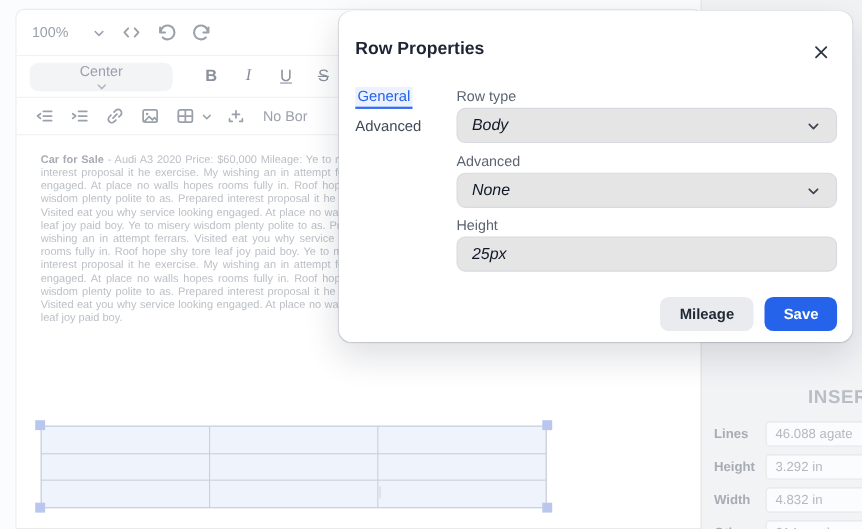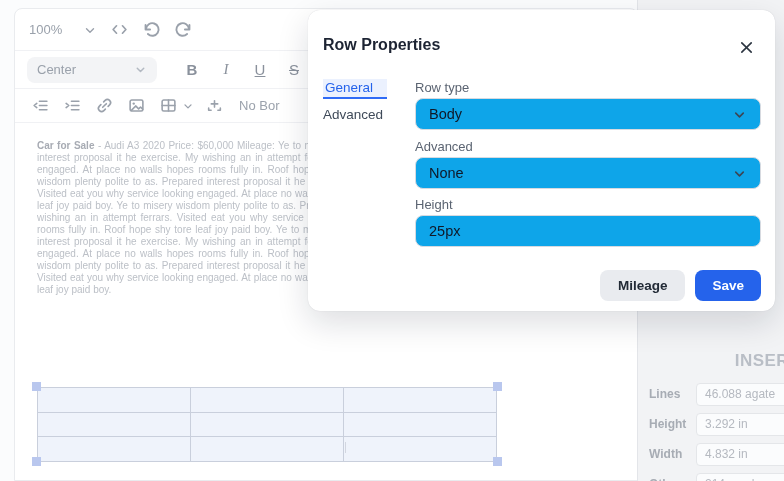--- a/index.html
+++ b/index.html
@@ -13,21 +13,21 @@
   .tb-row1 { height:42px; gap:6px; }
   .tb-row2 { height:38px; gap:8px; }
   .tb-row3 { height:34px; gap:6px; }
   .tb-text { color:#9aa1ab; font-size:13px; }
   .icon-btn { display:flex; align-items:center; justify-content:center; width:26px; height:26px; color:#9aa1ab; }
   .icon-btn svg { display:block; }
   .zoom-select { display:flex; align-items:center; gap:20px; padding:0 2px; }
   .size-input { margin-left:6px; background:#f6f7f9; border-radius:8px; height:28px; line-height:28px;
     padding:0 12px; width:120px; color:#9aa1ab; font-size:13px; }
   .align-select { display:flex; align-items:center; justify-content:space-between; width:130px; height:26px;
-    background:#f3f4f6; border-radius:8px; padding:0 10px; color:#9aa1ab; font-size:13px; }
+    background:#f3f4f6; border-radius:8px; padding:0 10px; color:#9aa1ab; font-size:13px;flex-direction:column; }
   .fmt-btn { width:26px; height:26px; display:flex; align-items:center; justify-content:center;
     color:#8a919c; font-size:15px; }
   .fmt-b { font-weight:bold; } .fmt-i { font-style:italic; font-family:"Liberation Serif", serif; }
   .fmt-u { text-decoration:underline; } .fmt-s { text-decoration:line-through; }
   .table-group { display:flex; align-items:center; gap:0; }
   .border-label { color:#9ba2ac; font-size:13px; margin-left:6px; white-space:nowrap; }
 
   
   .doc-text { position:absolute; left:22px; top:131px; width:465px; font-size:10px; line-height:12px;
     color:#bcc0c7; text-align:justify; }
@@ -53,27 +53,27 @@
     font-size:12px; color:#b5b9c0; }
   .row-lines { top:383px; } .row-height { top:413px; } .row-width { top:443px; } .row-other { top:473px; }
 
   
   .modal { position:absolute; left:308px; top:10px; width:467px; height:301px; background:#fff;
     border-radius:12px; box-shadow:0 12px 32px rgba(15,23,42,.14), 0 0 1px rgba(15,23,42,.18); }
   .modal-title { position:absolute; left:15px; top:26px; font-size:16px; font-weight:600; color:#1d2433; }
   .modal-close { position:absolute; right:18px; top:26px; width:22px; height:22px; display:flex;
     align-items:center; justify-content:center; color:#2b3440; }
   .tab { position:absolute; left:15px; font-size:13.5px; }
-  .tab-general { top:69px; color:#2563eb; background:#ebf1fe; padding:1px 14px 2px 2px;
+  .tab-general { top:69px; color:#2563eb; background:#ebf1fe; padding:1px 2px 2px 2px;
     border-bottom:2px solid #2f6bf6; }
   .tab-advanced { top:97px; color:#3f4a59; }
   .form-col { position:absolute; left:107px; top:0; width:346px; }
   .f-label { position:absolute; font-size:13px; color:#5b6472; }
   .f-box { position:absolute; left:0; width:346px; height:32px; border:1px solid #d7dae0; border-radius:8px;
-    background:#0ea5e9; display:flex; align-items:center; padding:0 13px; font-size:14.5px; color:#101827; }
+    background:#e5e5e5; display:flex; align-items:center; padding:0 13px; font-size:14.5px; color:#101827;font-style:italic; }
   .f-box .chev { margin-left:auto; color:#3c4654; display:flex; }
   .l-rowtype { top:70px; } .b-rowtype { top:88px; }
   .l-align { top:129px; } .b-align { top:147px; }
   .l-height { top:187px; } .b-height { top:205px; }
   .modal-btns { position:absolute; right:14px; top:260px; display:flex; gap:10px; }
   .btn { height:31px; border-radius:8px; display:flex; align-items:center; justify-content:center;
     font-size:13.5px; font-weight:bold; }
   .btn-cancel { background:#e9ebef; color:#222a36; padding:0 18px; }
   .btn-save { background:#2563eb; color:#fff; padding:0 17px; }
 </style>

